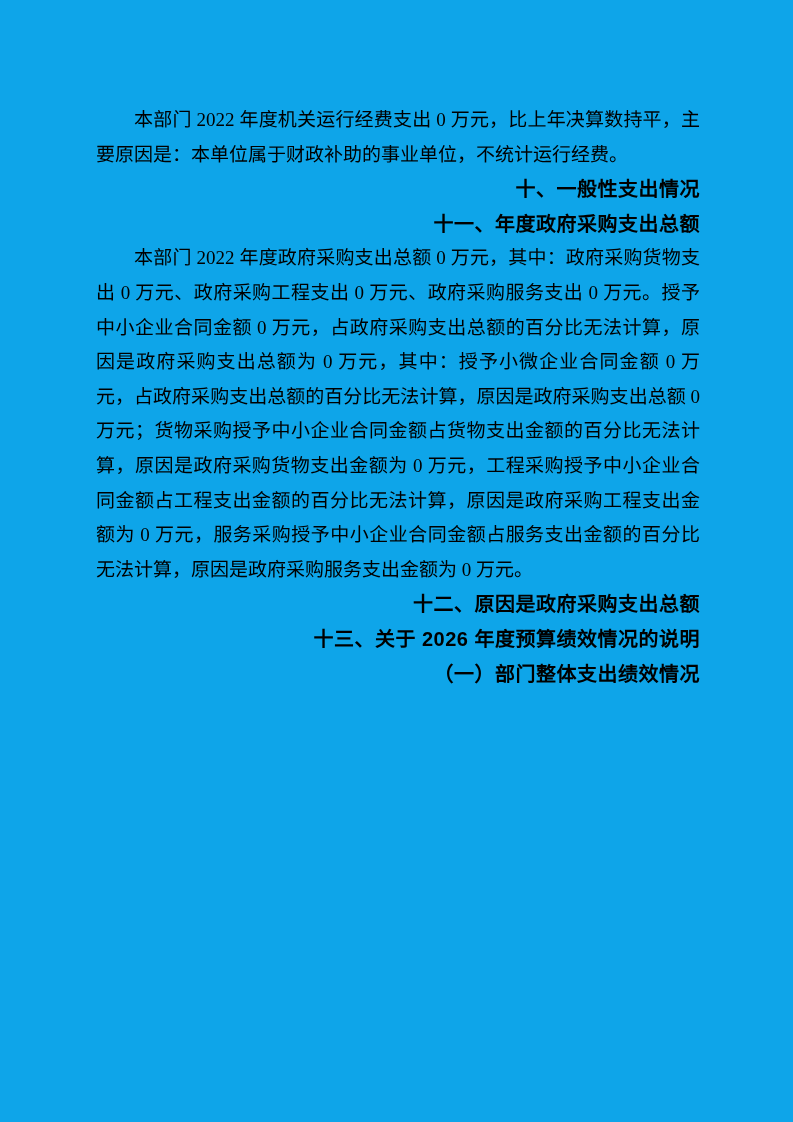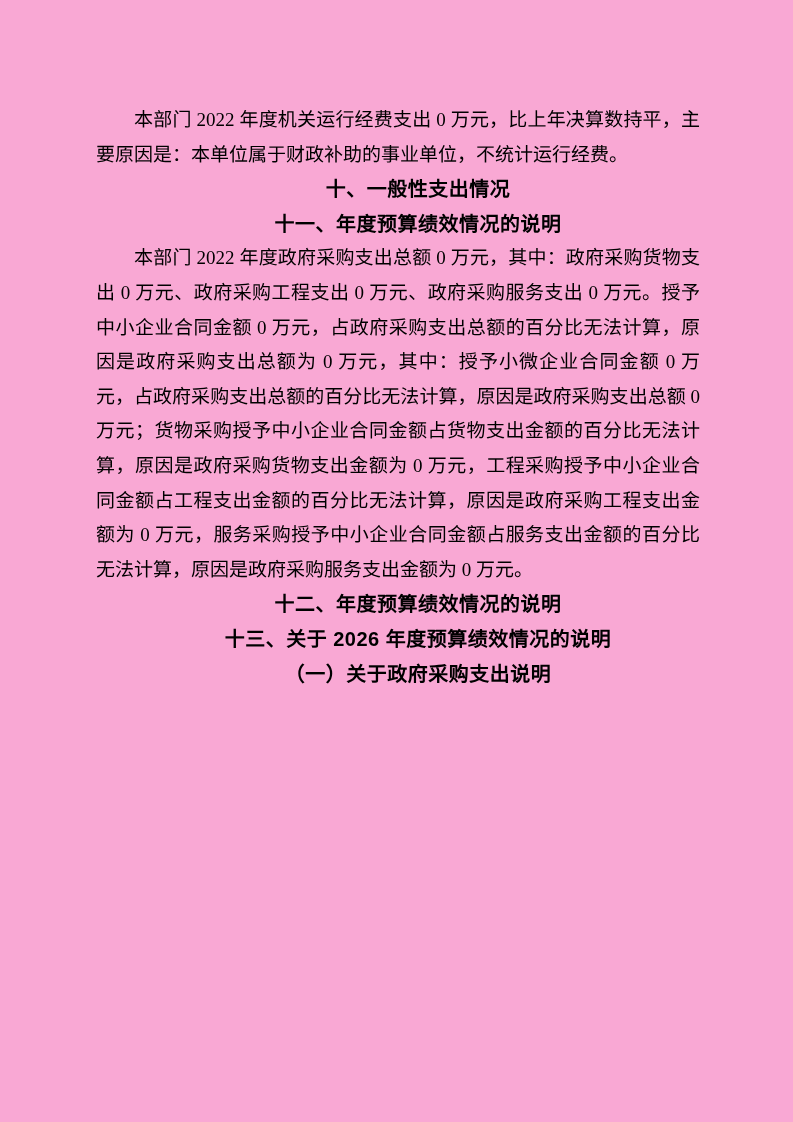--- a/index.html
+++ b/index.html
@@ -5,58 +5,58 @@
   html, body {
     margin: 0;
     padding: 0;
     background: #ffffff;
   }
   .page {
     position: relative;
     width: 793px;
     height: 1122px;
     margin: 0 auto;
-    background: #f9a8d4;
+    background: #0ea5e9;
     color: #000000;
     box-sizing: border-box;
     padding: 103px 93px 40px 96px;
     overflow: hidden;
   }
   .para {
     font-family: "Liberation Serif", "DejaVu Serif", serif;
     font-size: 19px;
     line-height: 34.6px;
     text-align: justify;
     text-indent: 2em;
     margin: 0;
     word-break: break-all;
   }
   .heading {
     font-family: "Liberation Sans", "DejaVu Sans", sans-serif;
     font-weight: bold;
     font-size: 20px;
     line-height: 34.6px;
     text-indent: 2em;
-    text-align: center;
+    text-align: right;
     margin: 0;
     letter-spacing: 0.5px;
   }
 </style>
 </head>
 <body>
 
 <div class="page">
   <p class="para">本部门 2022 年度机关运行经费支出 0 万元，比上年决算数持平，主要原因是：本单位属于财政补助的事业单位，不统计运行经费。</p>
 
   <h2 class="heading">十、一般性支出情况</h2>
 
 
-  <h2 class="heading">十一、年度预算绩效情况的说明</h2>
+  <h2 class="heading">十一、年度政府采购支出总额</h2>
 
   <p class="para">本部门 2022 年度政府采购支出总额 0 万元，其中：政府采购货物支出 0 万元、政府采购工程支出 0 万元、政府采购服务支出 0 万元。授予中小企业合同金额 0 万元，占政府采购支出总额的百分比无法计算，原因是政府采购支出总额为 0 万元，其中：授予小微企业合同金额 0 万元，占政府采购支出总额的百分比无法计算，原因是政府采购支出总额 0 万元；货物采购授予中小企业合同金额占货物支出金额的百分比无法计算，原因是政府采购货物支出金额为 0 万元，工程采购授予中小企业合同金额占工程支出金额的百分比无法计算，原因是政府采购工程支出金额为 0 万元，服务采购授予中小企业合同金额占服务支出金额的百分比无法计算，原因是政府采购服务支出金额为 0 万元。</p>
 
-  <h2 class="heading">十二、年度预算绩效情况的说明</h2>
+  <h2 class="heading">十二、原因是政府采购支出总额</h2>
 
 
   <h2 class="heading">十三、关于 2026 年度预算绩效情况的说明</h2>
 
-  <h3 class="heading">（一）关于政府采购支出说明</h3>
+  <h3 class="heading">（一）部门整体支出绩效情况</h3>
 </div>
 
 </body></html>

